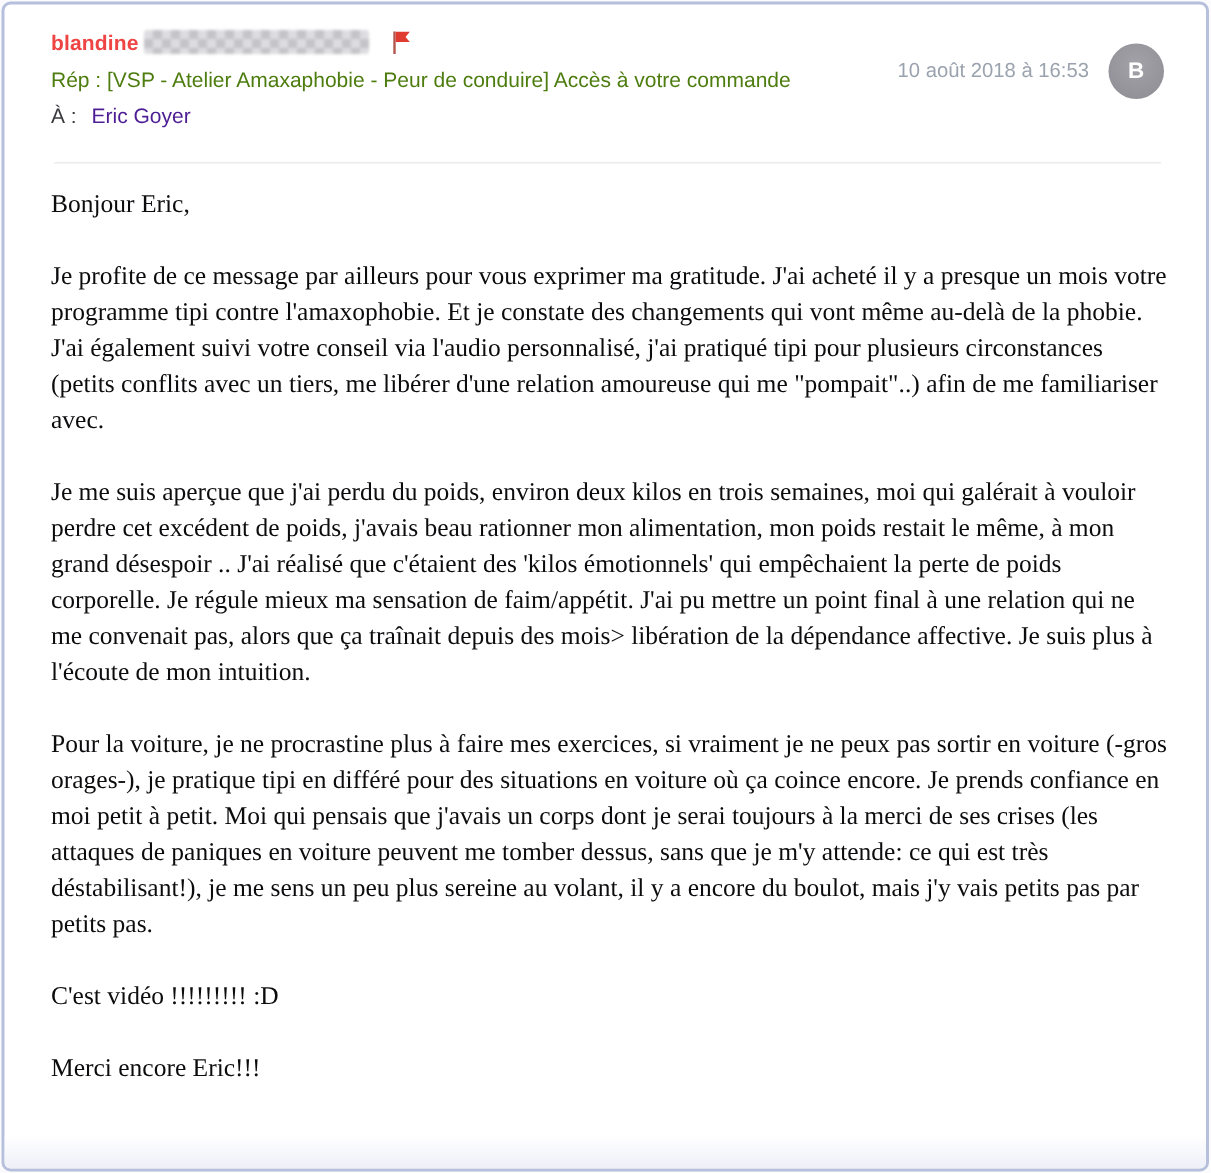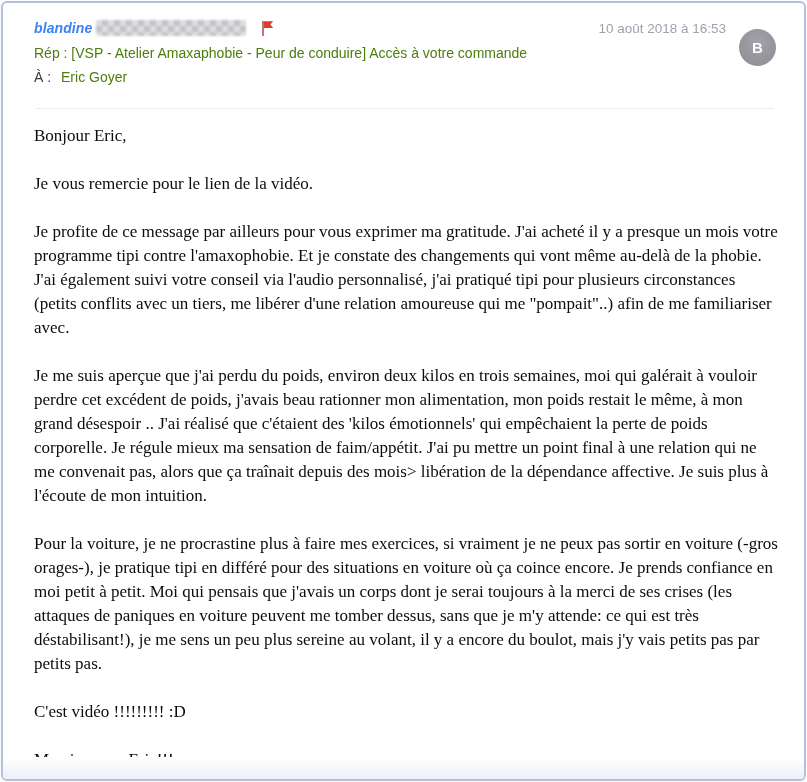--- a/index.html
+++ b/index.html
@@ -30,23 +30,22 @@
   }
   .sender-row {
     display: flex;
     align-items: center;
     height: 22px;
     margin-bottom: 6px;
   }
   .sender-name {
     font-weight: bold;
     font-size: 14px;
-    color: #3b82f6;
+    color: #ef4444;
     letter-spacing: .1px;
-    font-style: italic;
   }
   .redacted-block {
     height: 16px;
     width: 150px;
     margin-left: 4px;
     border-radius: 2px;
     background-image:
       linear-gradient(45deg, #c3c3c8 25%, transparent 25%, transparent 75%, #c3c3c8 75%),
       linear-gradient(45deg, #c3c3c8 25%, #dddde1 25%, #dddde1 75%, #c3c3c8 75%);
     background-size: 12px 12px;
@@ -55,25 +54,25 @@
   }
   .flag { margin-left: 14px; display: inline-flex; }
   .subject-row {
     font-size: 14px;
     color: #4d7c0f;
     height: 20px;
     margin-bottom: 4px;
   }
   .to-row { font-size: 14px; height: 20px; }
   .to-label { color: #3a3a3e; }
-  .to-name { color: #4d7c0f; margin-left: 6px; }
+  .to-name { color: #4c1d95; margin-left: 6px; }
 
   .date {
     position: absolute;
-    top: 18px;
+    top: 36px;
     right: 78px;
     font-size: 13.5px;
     color: #9ba3ae;
   }
   .avatar {
     position: absolute;
     top: 26px;
     right: 28px;
     width: 37px;
     height: 37px;
@@ -130,21 +129,20 @@
 
     <div class="date">10 août 2018 à 16:53</div>
 
     <div class="avatar">B</div>
 
     <hr class="separator">
   </div>
 
   <div class="body-text">
     <p>Bonjour Eric,</p>
-    <p>Je vous remercie pour le lien de la vidéo.</p>
     <p>Je profite de ce message par ailleurs pour vous exprimer ma gratitude. J'ai acheté il y a presque un mois votre programme tipi contre l'amaxophobie. Et je constate des changements qui vont même au-delà de la phobie. J'ai également suivi votre conseil via l'audio personnalisé, j'ai pratiqué tipi pour plusieurs circonstances (petits conflits avec un tiers, me libérer d'une relation amoureuse qui me "pompait"..) afin de me familiariser avec.</p>
     <p>Je me suis aperçue que j'ai perdu du poids, environ deux kilos en trois semaines, moi qui galérait à vouloir perdre cet excédent de poids, j'avais beau rationner mon alimentation, mon poids restait le même, à mon grand désespoir .. J'ai réalisé que c'étaient des 'kilos émotionnels' qui empêchaient la perte de poids corporelle. Je régule mieux ma sensation de faim/appétit. J'ai pu mettre un point final à une relation qui ne me convenait pas, alors que ça traînait depuis des mois&gt; libération de la dépendance affective. Je suis plus à l'écoute de mon intuition.</p>
     <p>Pour la voiture, je ne procrastine plus à faire mes exercices, si vraiment je ne peux pas sortir en voiture (-gros orages-), je pratique tipi en différé pour des situations en voiture où ça coince encore. Je prends confiance en moi petit à petit. Moi qui pensais que j'avais un corps dont je serai toujours à la merci de ses crises (les attaques de paniques en voiture peuvent me tomber dessus, sans que je m'y attende: ce qui est très déstabilisant!), je me sens un peu plus sereine au volant, il y a encore du boulot, mais j'y vais petits pas par petits pas.</p>
     <p>C'est vidéo !!!!!!!!! :D</p>
     <p>Merci encore Eric!!!</p>
 
   </div>
 
 </div>
 

